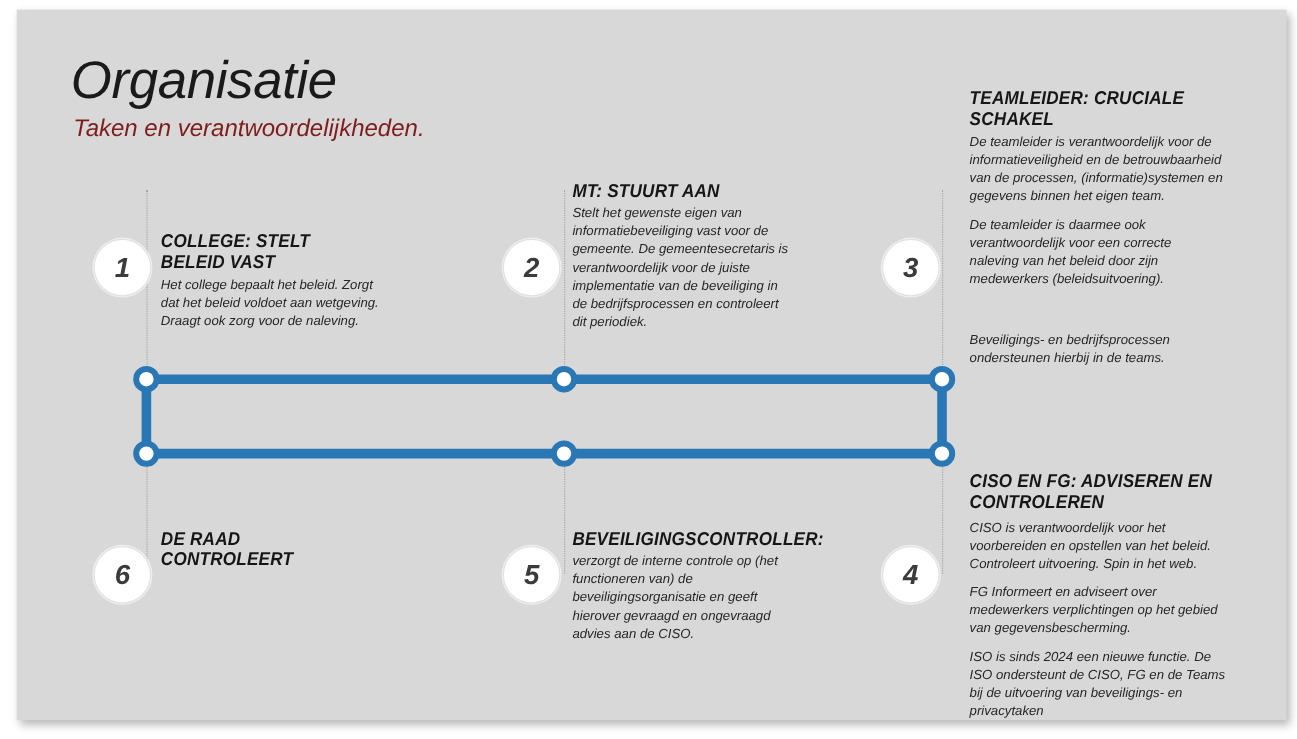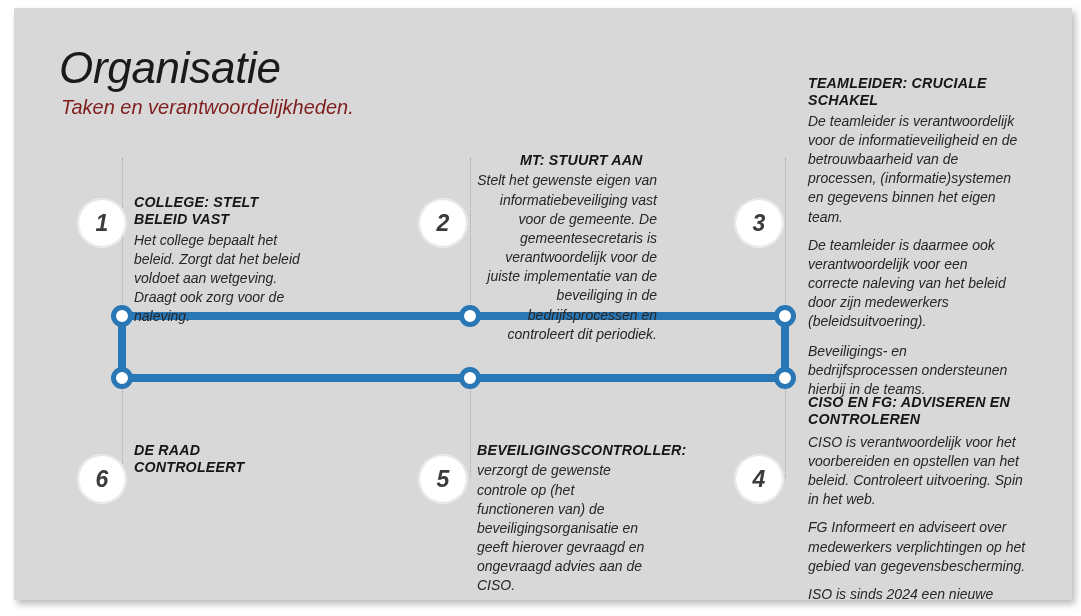--- a/index.html
+++ b/index.html
@@ -100,21 +100,21 @@
     color: #161616;
     letter-spacing: 0.2px;
     line-height: 1.12;
     transform: scaleX(0.92);
     transform-origin: left center;
     text-transform: uppercase;
   }
   .block p {
     margin: 0 0 9px 0;
     font-family: "Liberation Sans", sans-serif;
-    font-size: 14px;
+    font-size: 11px;
     font-weight: 400;
     color: #262626;
     line-height: 1.37;
   }
   .block p:last-child { margin-bottom: 0; }
 </style>
 </head>
 <body>
 
 <div id="stage">
@@ -152,42 +152,42 @@
     <div class="numcircle" style="left:721px; top:191px;">3</div>
     <div class="numcircle" style="left:721px; top:447px;">4</div>
     <div class="numcircle" style="left:405px; top:447px;">5</div>
     <div class="numcircle" style="left:64px;  top:447px;">6</div>
 
     <div class="block" style="left:120px; top:157px; width:186px;margin-top:28px;">
       <h3>COLLEGE: STELT BELEID VAST</h3>
       <p>Het college bepaalt het beleid. Zorgt dat het beleid voldoet aan wetgeving. Draagt ook zorg voor de naleving.</p>
     </div>
 
-    <div class="block" style="left:463px; top:143px; width:180px;text-align:right;">
+    <div class="block" style="left:463px; top:143px; width:180px;">
       <h3>MT: STUURT AAN</h3>
       <p>Stelt het gewenste eigen van informatiebeveiliging vast voor de gemeente. De gemeentesecretaris is verantwoordelijk voor de juiste implementatie van de beveiliging in de bedrijfsprocessen en controleert dit periodiek.</p>
     </div>
 
     <div class="block" style="left:794px; top:66px; width:212px;">
       <h3>TEAMLEIDER: CRUCIALE SCHAKEL</h3>
       <p>De teamleider is verantwoordelijk voor de informatieveiligheid en de betrouwbaarheid van de processen, (informatie)systemen en gegevens binnen het eigen team.</p>
-      <p style="margin-bottom:10px;">De teamleider is daarmee ook verantwoordelijk voor een correcte naleving van het beleid door zijn medewerkers (beleidsuitvoering).</p>
+      <p style="margin-bottom:36px;">De teamleider is daarmee ook verantwoordelijk voor een correcte naleving van het beleid door zijn medewerkers (beleidsuitvoering).</p>
       <p>Beveiligings- en bedrijfsprocessen ondersteunen hierbij in de teams.</p>
     </div>
 
     <div class="block" style="left:794px; top:385px; width:222px;">
       <h3 style="margin-bottom:5px;">CISO EN FG: ADVISEREN EN CONTROLEREN</h3>
       <p>CISO is verantwoordelijk voor het voorbereiden en opstellen van het beleid. Controleert uitvoering. Spin in het web.</p>
       <p>FG Informeert en adviseert over medewerkers verplichtingen op het gebied van gegevensbescherming.</p>
       <p>ISO is sinds 2024 een nieuwe functie. De ISO ondersteunt de CISO, FG en de Teams bij de uitvoering van beveiligings- en privacytaken</p>
     </div>
 
     <div class="block" style="left:463px; top:433px; width:176px;">
       <h3>BEVEILIGINGSCONTROLLER:</h3>
-      <p>verzorgt de gewenste controle op (het functioneren van) de beveiligingsorganisatie en geeft hierover gevraagd en ongevraagd advies aan de CISO.</p>
+      <p>verzorgt de interne controle op (het functioneren van) de beveiligingsorganisatie en geeft hierover gevraagd en ongevraagd advies aan de CISO.</p>
     </div>
 
     <div class="block" style="left:120px; top:433px; width:196px;">
       <h3>DE RAAD CONTROLEERT</h3>
     </div>
 
   </div>
 </div>
 
 </body></html>

